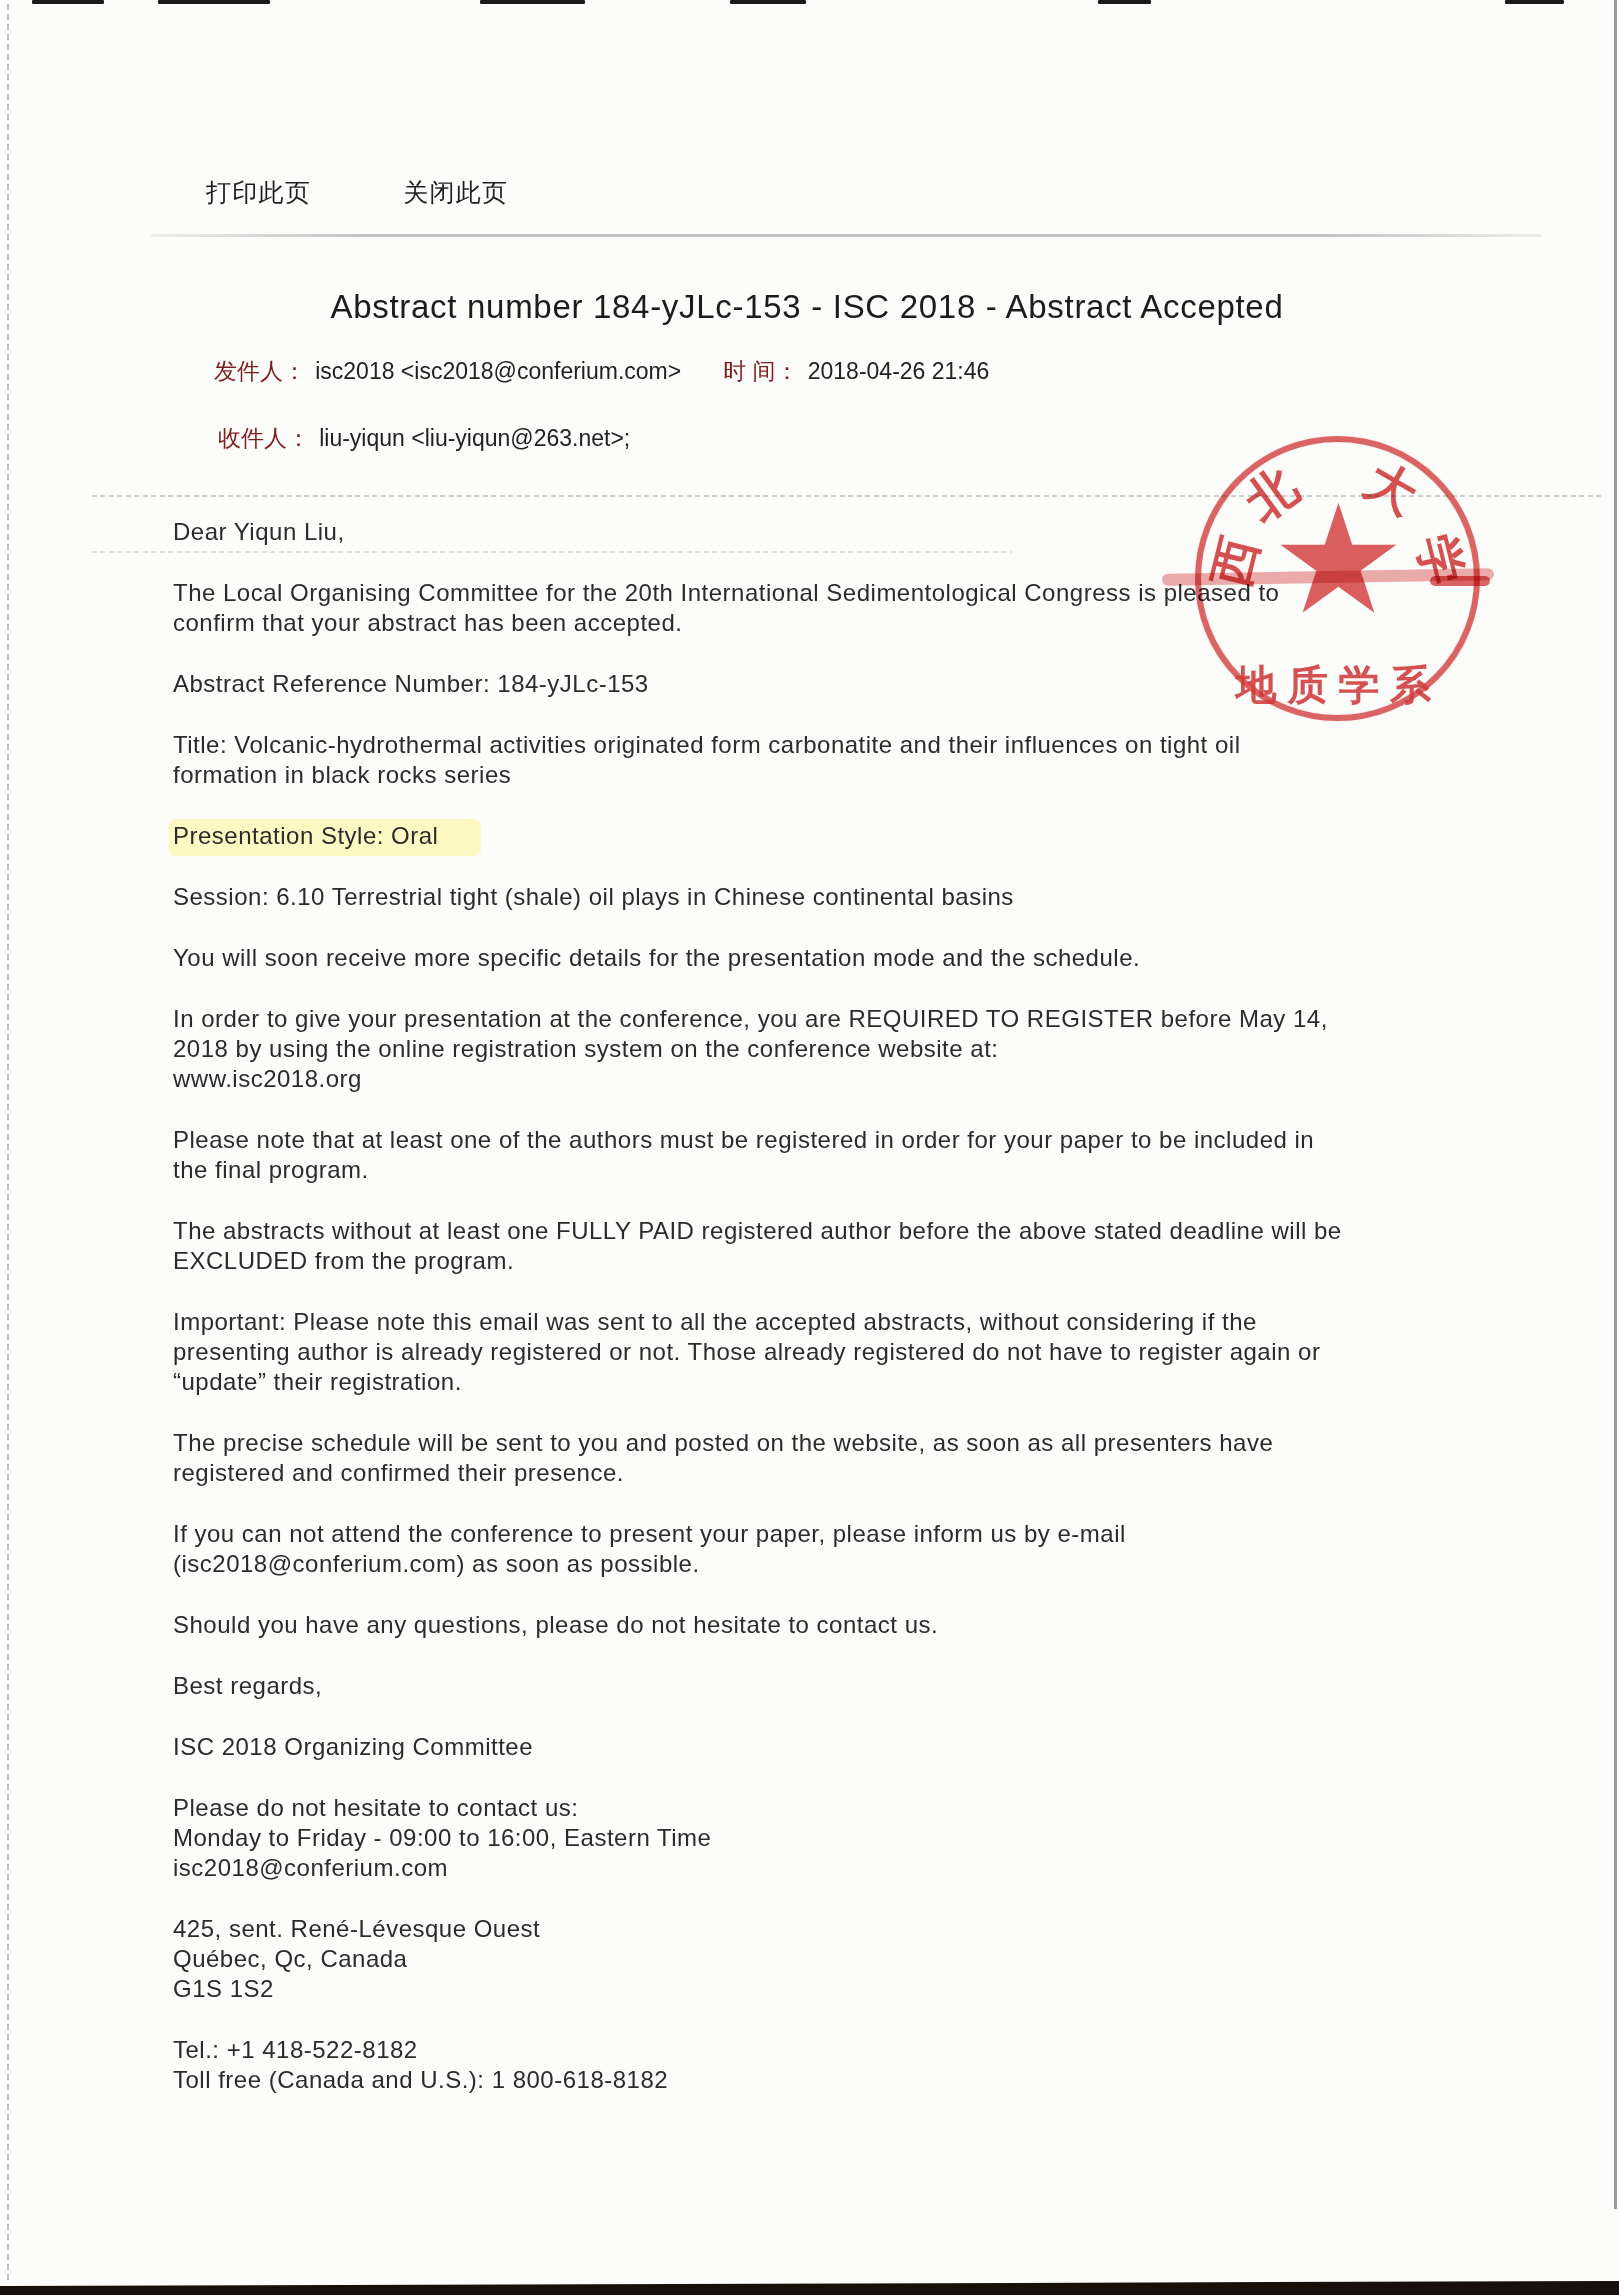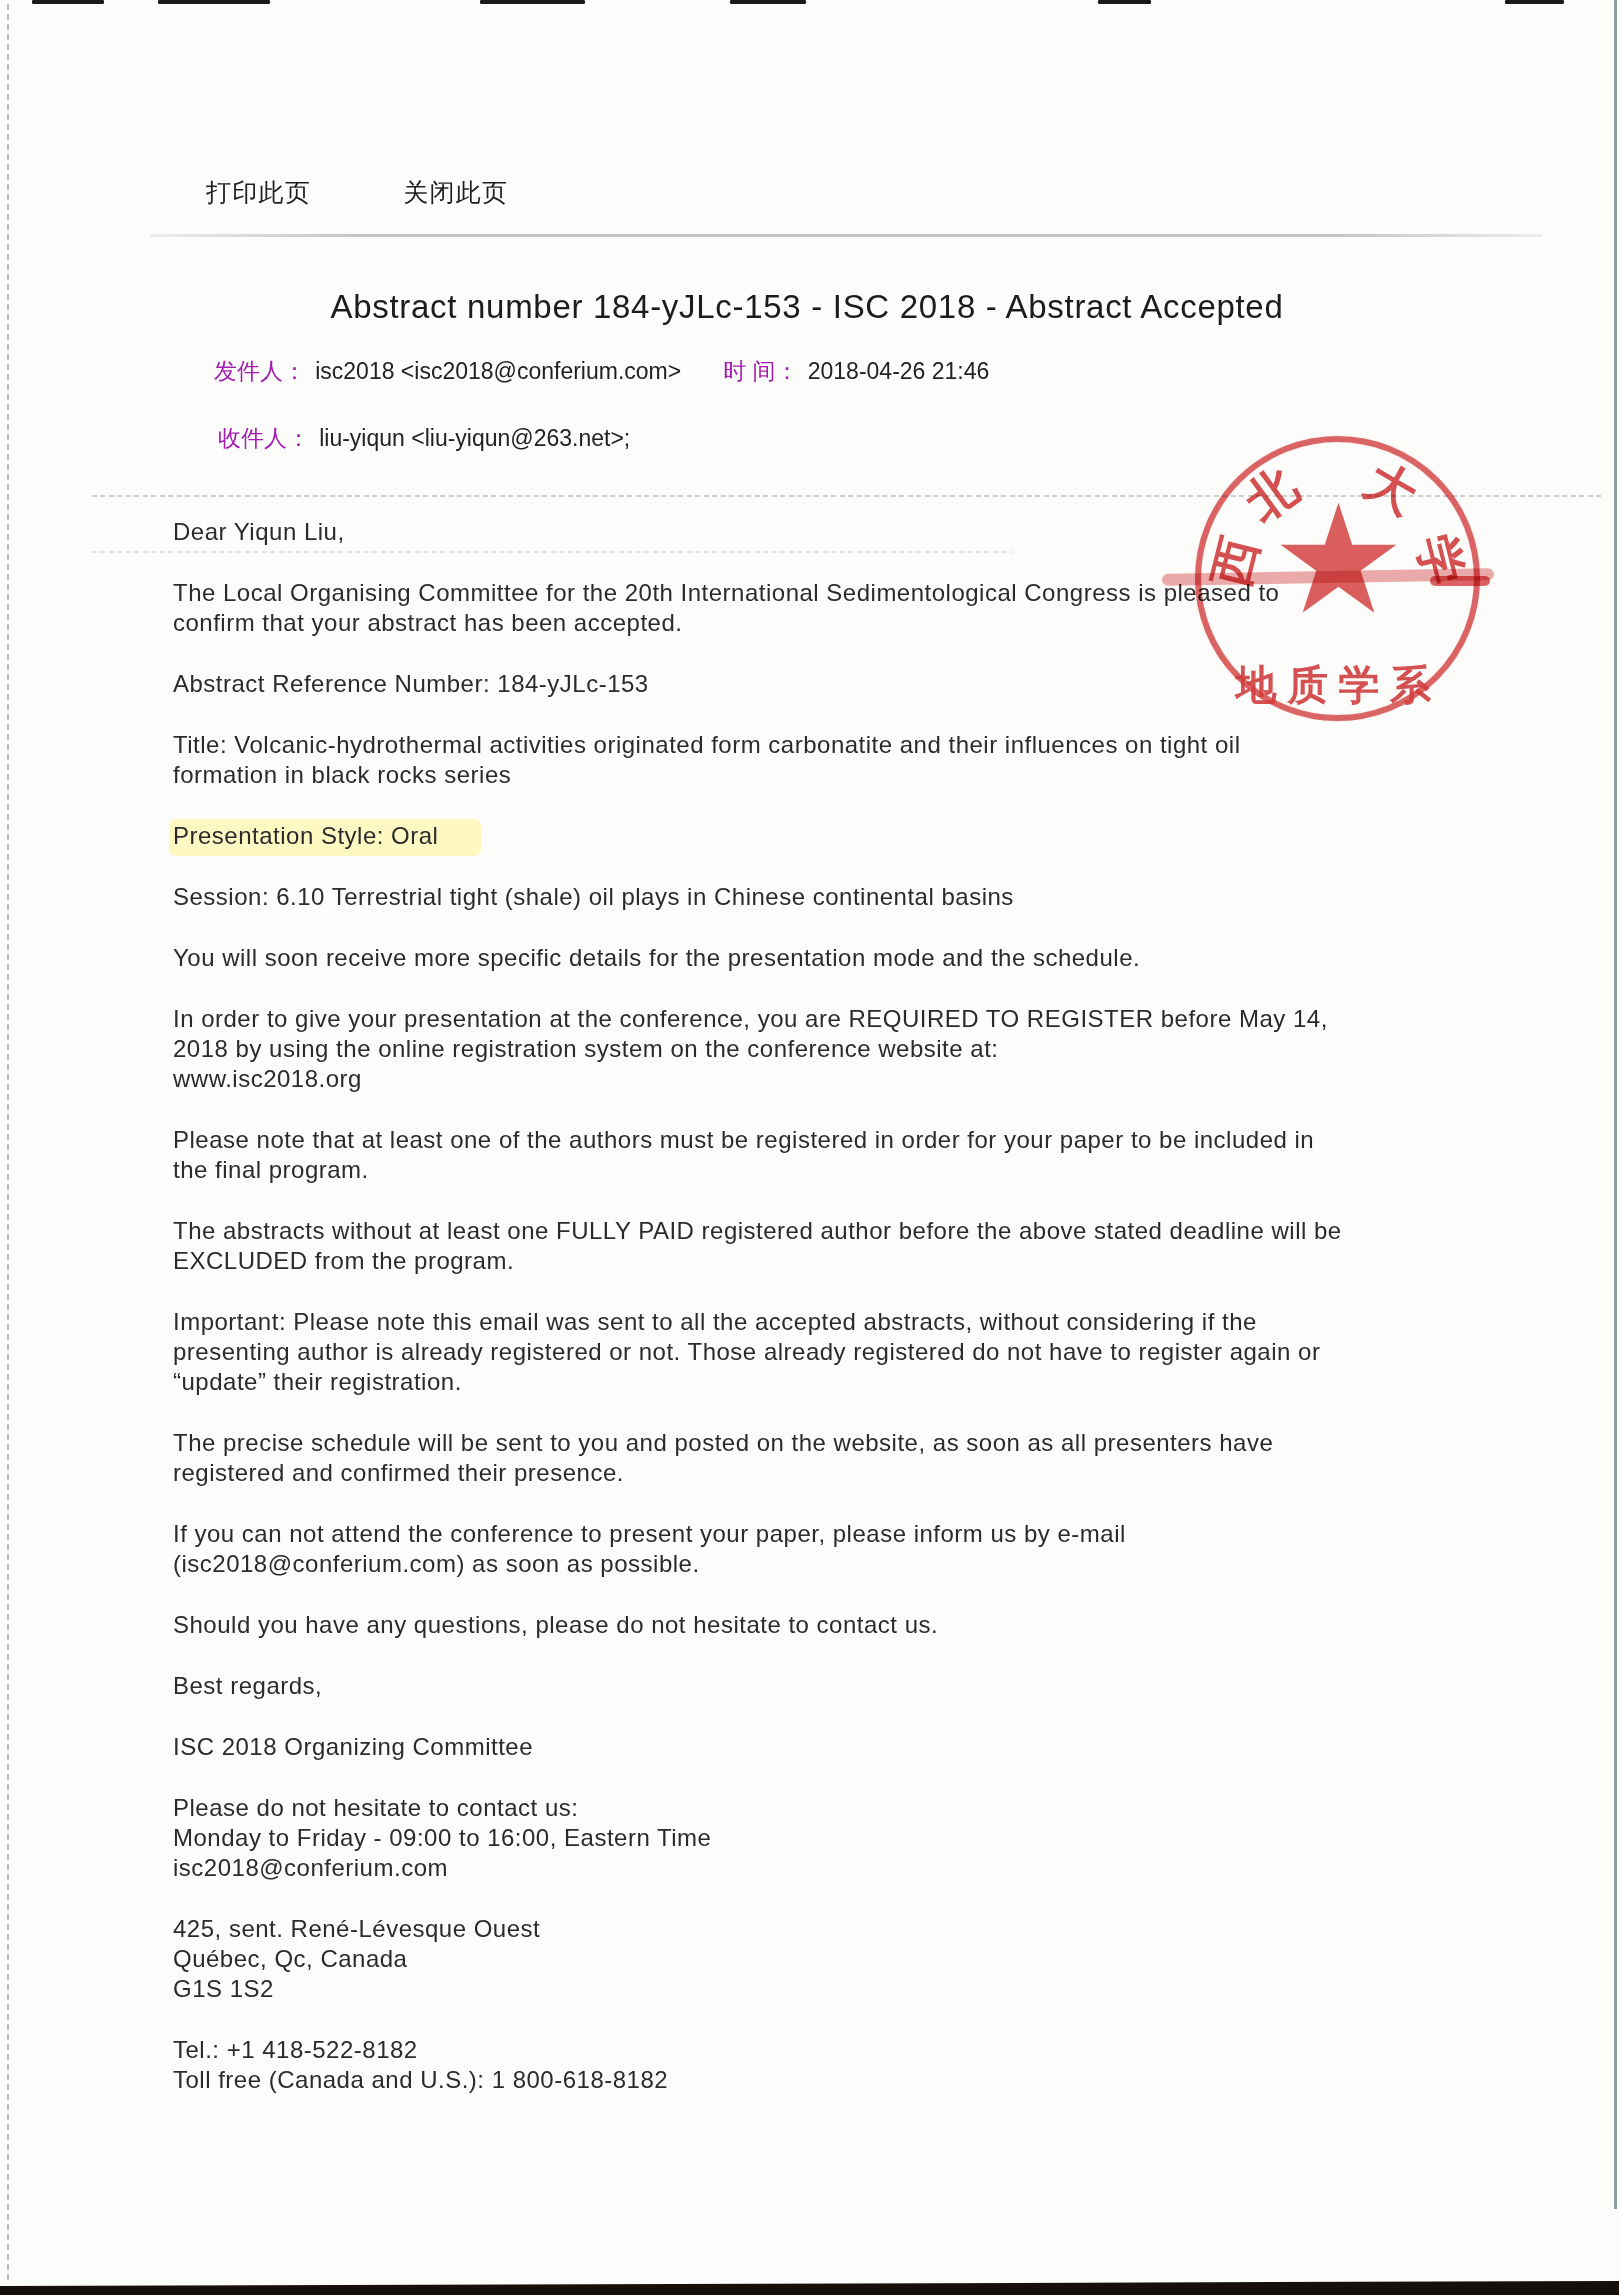--- a/index.html
+++ b/index.html
@@ -30,21 +30,21 @@
   .divider{position:absolute;left:150px;top:234px;width:1392px;height:2.6px;
     background:linear-gradient(90deg,rgba(150,150,150,.15),rgba(140,140,140,.5) 15%,rgba(140,140,140,.5) 85%,rgba(150,150,150,.15));
     border-radius:1.3px;}
   
   .subject{position:absolute;left:0;top:288px;width:1588px;text-align:center;
     padding-left:26px;box-sizing:border-box;
     font-size:33px;font-weight:500;letter-spacing:0.7px;color:#1c1c1c;margin:0;}
   .meta{position:absolute;font-size:23px;color:#222;white-space:nowrap;}
   .meta-from{left:214px;top:356px;}
   .meta-to{left:218px;top:423px;}
-  .meta .lbl{color:#a21caf;}
+  .meta .lbl{color:#7f1d1d;}
   .meta .val{margin-left:9.2px;}
   .meta .time-lbl{margin-left:42px;}
   
   .body{position:absolute;left:173px;top:505px;width:1321px;z-index:2;}
   .body p{
     margin:12px 0 31px 0;
     font-size:24px;line-height:30px;letter-spacing:0.5px;
     color:#2b2b2b;white-space:pre-line;
   }
   .highlight{

